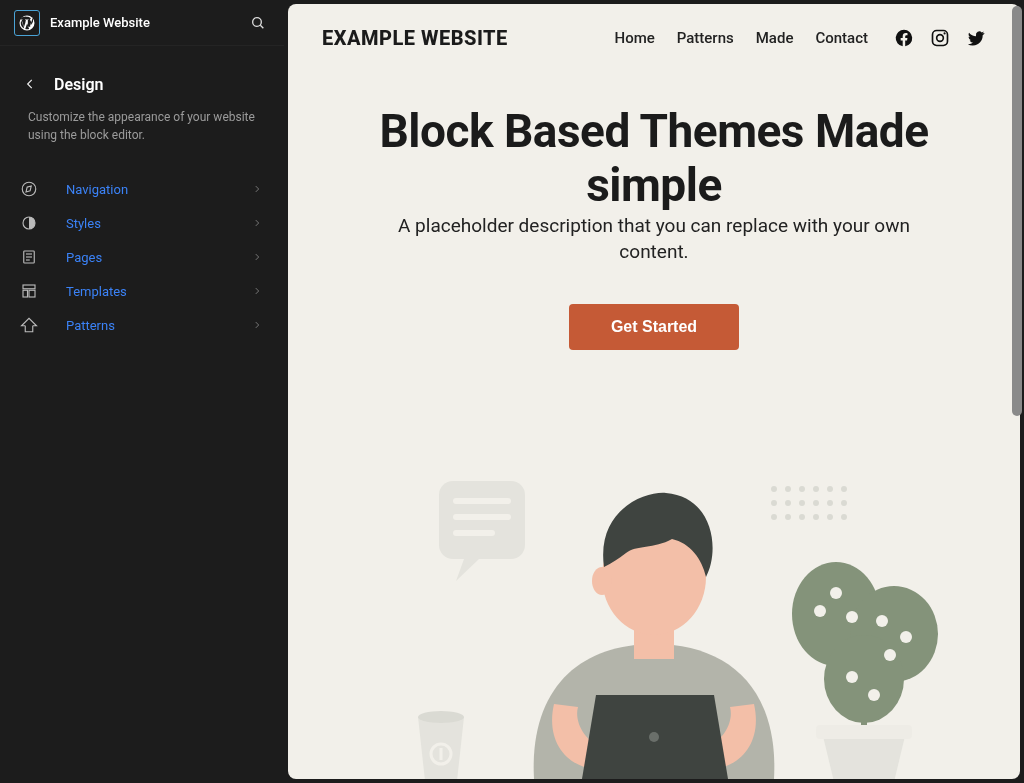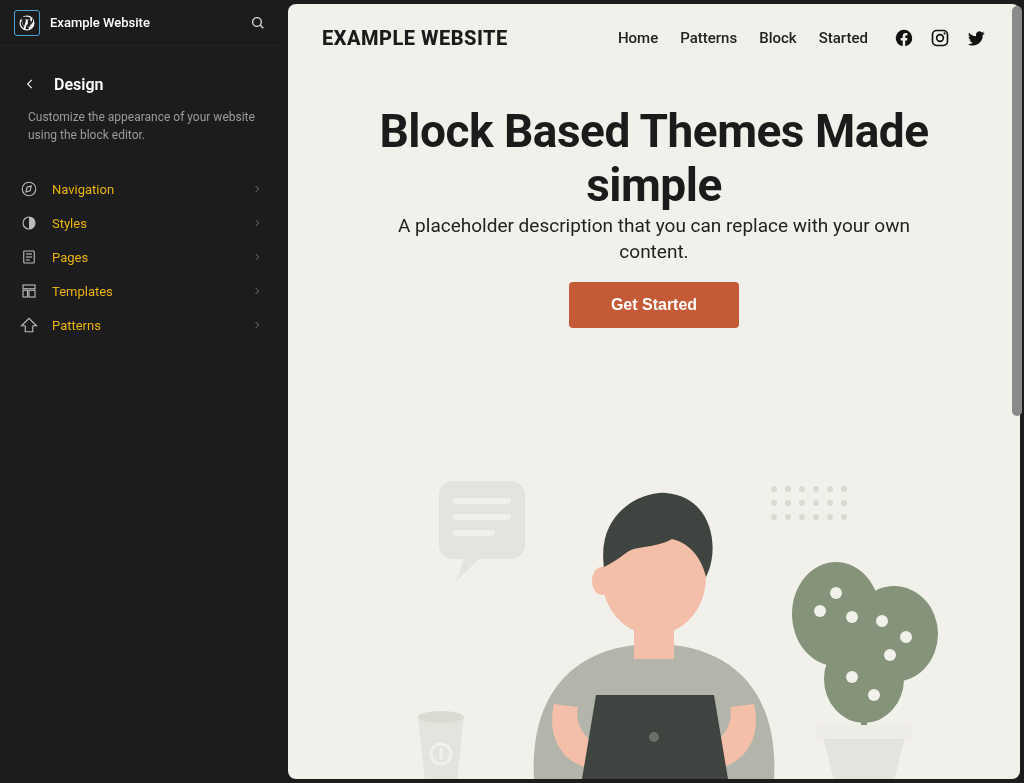--- a/index.html
+++ b/index.html
@@ -16,21 +16,21 @@
   .sb-search { width:24px; height:24px; display:flex; align-items:center; justify-content:center; cursor:pointer; }
   .sb-search svg { width:16px; height:16px; stroke:#ddd; fill:none; stroke-width:2; }
 
   .sb-head { padding:28px 20px 0 20px; display:flex; align-items:center; gap:14px; }
   .sb-back { width:20px; height:20px; display:flex; align-items:center; justify-content:center; cursor:pointer; }
   .sb-back svg { width:14px; height:14px; stroke:#eee; fill:none; stroke-width:2; }
   .sb-title { font-size:16px; font-weight:600; color:#fff; }
   .sb-desc { padding:14px 20px 0 28px; font-size:12px; line-height:1.5; color:#9b9b9b; }
 
   .sb-menu { margin-top:28px; display:flex; flex-direction:column; }
-  .sb-item { display:flex; align-items:center; gap:14px; padding:8px 20px; cursor:pointer; color:#eab308; font-size:13px; border-radius:3px; position:relative; }
+  .sb-item { display:flex; align-items:center; gap:28px; padding:8px 20px; cursor:pointer; color:#3b82f6; font-size:13px; border-radius:3px; position:relative; }
   .sb-item .ic { width:18px; height:18px; display:flex; align-items:center; justify-content:center; }
   .sb-item .ic svg { width:18px; height:18px; stroke:#bbb; fill:none; stroke-width:1.5; }
   .sb-item .chev { margin-left:auto; width:14px; height:14px; display:flex; align-items:center; justify-content:center; }
   .sb-item .chev svg { width:10px; height:10px; stroke:#888; fill:none; stroke-width:2; }
 
   
   .stage { flex:1; background:#1c1c1c; padding:4px; position:relative; }
   .scrollbar { position:absolute; right:2px; top:6px; width:10px; height:410px; background:#8a8a8a; border-radius:5px; }
   .preview { width:100%; height:100%; background:#f2f0ea; border-radius:8px; overflow:hidden; display:flex; flex-direction:column; color:#1b1b1b; }
 
@@ -40,21 +40,21 @@
   .pnav { display:flex; align-items:flex-end; gap:22px; font-size:15px; font-weight:500; color:#222; }
   .pnav a { cursor:pointer; }
   .picons { display:flex; align-items:center; gap:16px; }
   .sicon { width:20px; height:20px; display:flex; align-items:center; justify-content:center; cursor:pointer; }
   .sicon svg { width:20px; height:20px; fill:#111; }
 
   
   .hero { display:flex; flex-direction:column; align-items:center; text-align:center; padding:54px 50px 18px 50px; }
   .hero h1 { font-size:46px; font-weight:700; line-height:1.18; letter-spacing:-0.5px; }
   .hero p { font-size:19px; color:#222; max-width:560px; line-height:1.4; }
-  .hero .cta { margin-top:16px; background:#c55a36; color:#fff; font-size:16px; font-weight:600; padding:14px 42px; border:none; border-radius:4px; cursor:pointer; }
+  .hero .cta { margin-top:38px; background:#c55a36; color:#fff; font-size:16px; font-weight:600; padding:14px 42px; border:none; border-radius:4px; cursor:pointer; }
 
   
   .illu { flex:1; position:relative; }
   .illu svg { position:absolute; bottom:0; left:50%; transform:translateX(-50%); width:640px; height:320px; }
 </style>
 </head>
 <body>
 
 <aside class="sidebar">
   <div class="sb-top">
@@ -165,22 +165,22 @@
 <main class="stage">
   <div class="scrollbar"></div>
   <div class="preview">
 
     <header class="phead">
       <div class="ptitle">EXAMPLE WEBSITE</div>
       <div style="display:flex;align-items:center;gap:26px;">
         <nav class="pnav">
           <a>Home</a>
           <a>Patterns</a>
-          <a>Block</a>
-          <a>Started</a>
+          <a>Made</a>
+          <a>Contact</a>
         </nav>
         <div class="picons">
           <span class="sicon">
               <svg viewBox="0 0 24 24">
                 <path d="M12 2a10 10 0 00-1.56 19.87v-7H8v-2.87h2.44V9.8c0-2.4 1.43-3.73 3.62-3.73 1.05 0 2.15.19 2.15.19v2.36h-1.21c-1.2 0-1.57.74-1.57 1.5V12h2.67l-.43 2.87h-2.24v7A10 10 0 0012 2z"></path>
               </svg>
             </span>
           <span class="sicon">
               <svg viewBox="0 0 24 24">
                 <rect x="3" y="3" width="18" height="18" rx="5" fill="none" stroke="#111" stroke-width="2"></rect>

